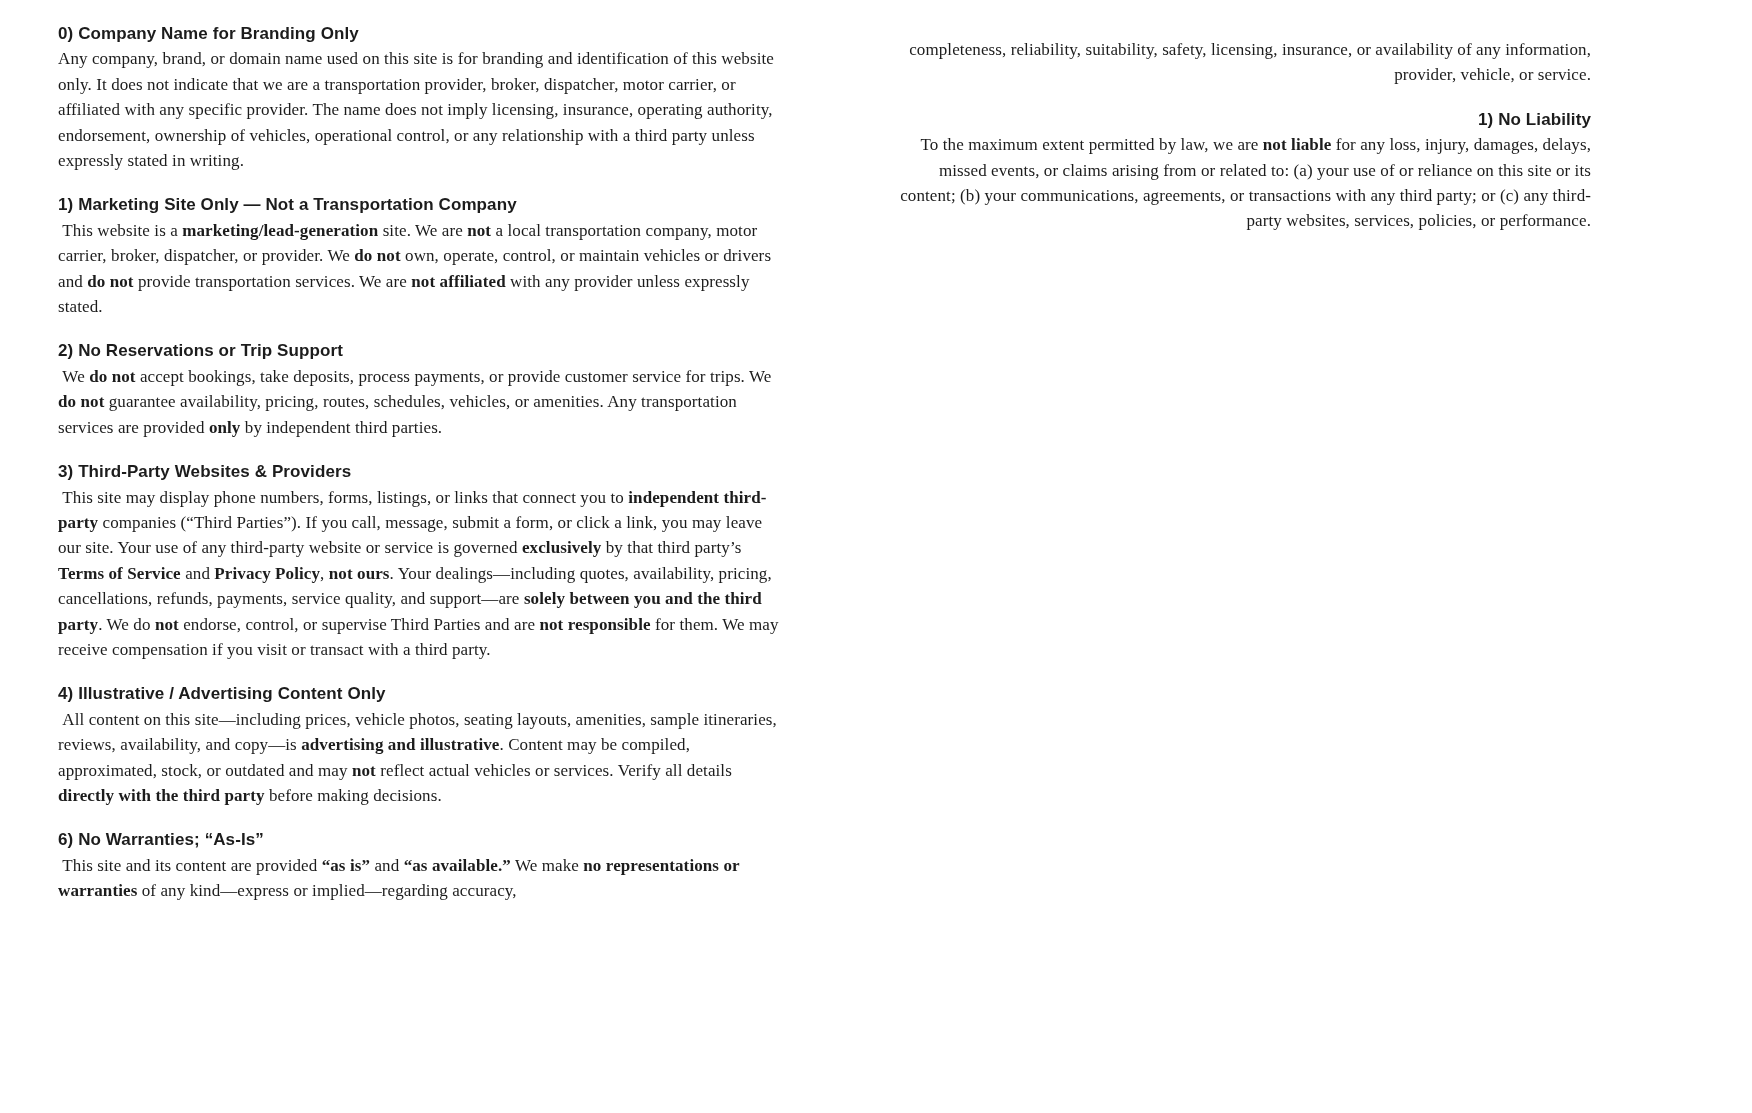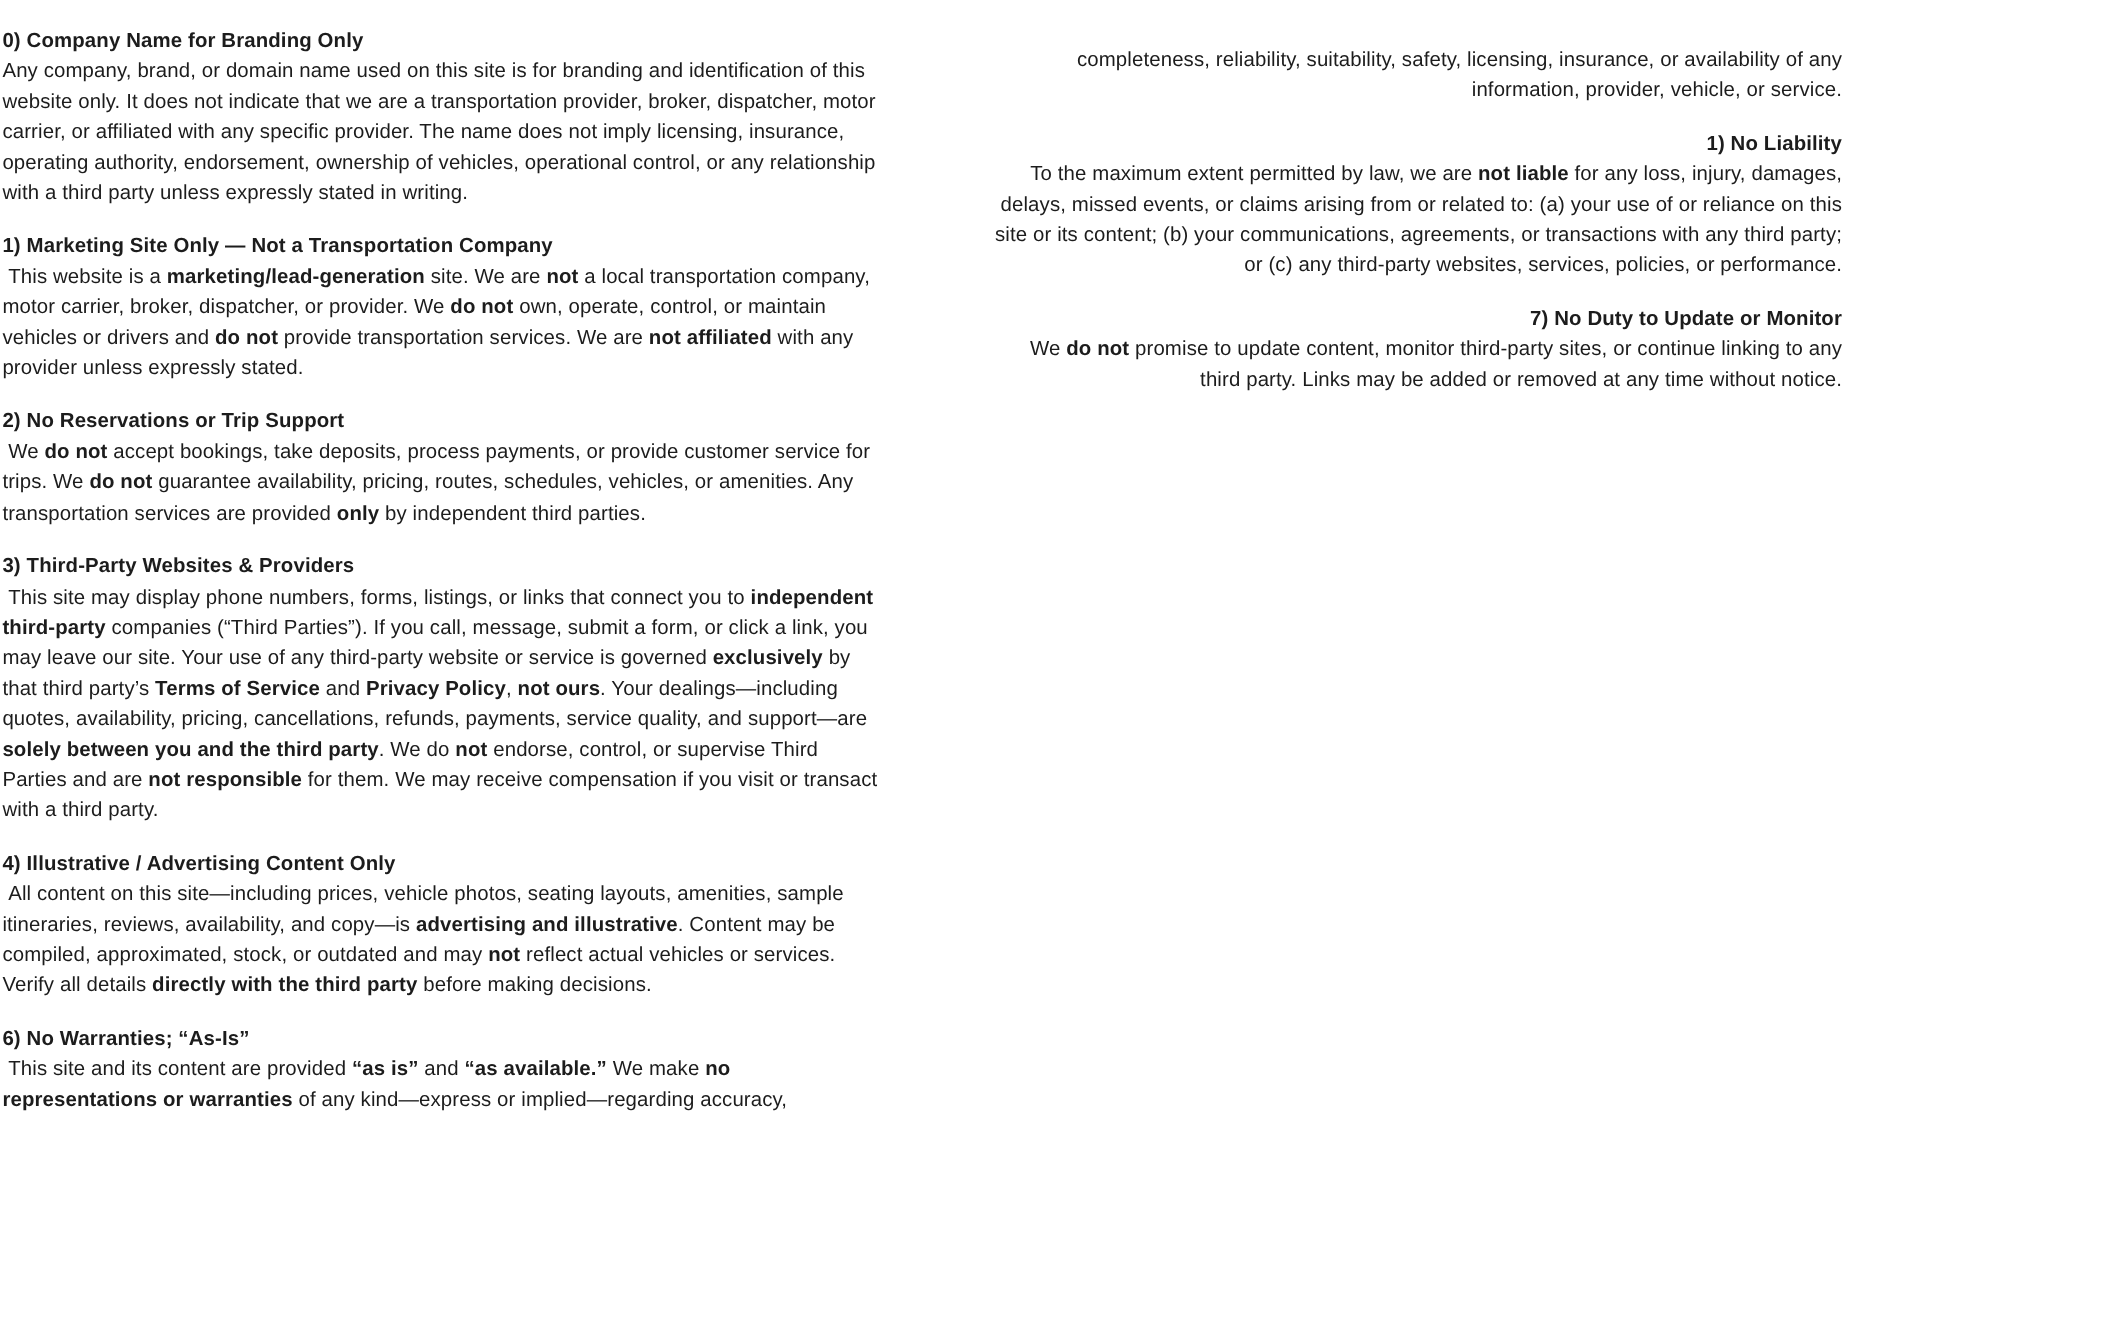--- a/index.html
+++ b/index.html
@@ -10,37 +10,39 @@
     overflow: hidden;
   }
   body {
     font-family: "Liberation Sans", "DejaVu Sans", sans-serif;
     color: #1c1c1c;
     -webkit-font-smoothing: antialiased;
   }
   .columns {
     display: flex;
     align-items: flex-start;
-    padding: 21px 0 0 2px;
+    padding: 21px 0 0 26px;
     gap: 97px;
+    margin-left: 32px;
   }
   .column { width: 730px; }
   .column:nth-child(2) { width: 706px; padding-top: 16px; text-align: right; }
   .section { margin-bottom: 19px; }
   .section-title {
     font-size: 17px;
     font-weight: 700;
     line-height: 25.4px;
     letter-spacing: 0.1px;
   }
   .section-body {
     font-size: 17px;
     font-weight: 400;
     line-height: 25.4px;
     letter-spacing: 0.1px;
+    font-family: Liberation Serif, serif;
   }
   .section-body strong { font-weight: 700; }
 </style>
 </head>
 <body style="background: rgb(255, 255, 255); color: rgb(28, 28, 28);">
 
 <div class="columns">
   <div class="column">
       <section class="section">
         <h3 class="section-title">0) Company Name for Branding Only</h3>
@@ -68,18 +70,14 @@
       </section>
     </div>
   <div class="column">
       <section class="section">
         <p class="section-body">completeness, reliability, suitability, safety, licensing, insurance, or availability of any information, provider, vehicle, or service.</p>
       </section>
       <section class="section">
         <h3 class="section-title">1) No Liability</h3>
         <p class="section-body">&nbsp;To the maximum extent permitted by law, we are <strong>not liable</strong> for any loss, injury, damages, delays, missed events, or claims arising from or related to: (a) your use of or reliance on this site or its content; (b) your communications, agreements, or transactions with any third party; or (c) any third-party websites, services, policies, or performance.</p>
       </section>
-      <section class="section">
-        <h3 class="section-title">7) No Duty to Update or Monitor</h3>
-        <p class="section-body">&nbsp;We <strong>do not</strong> promise to update content, monitor third-party sites, or continue linking to any third party. Links may be added or removed at any time without notice.</p>
-      </section>
     </div>
 </div>
 
 </body></html>

